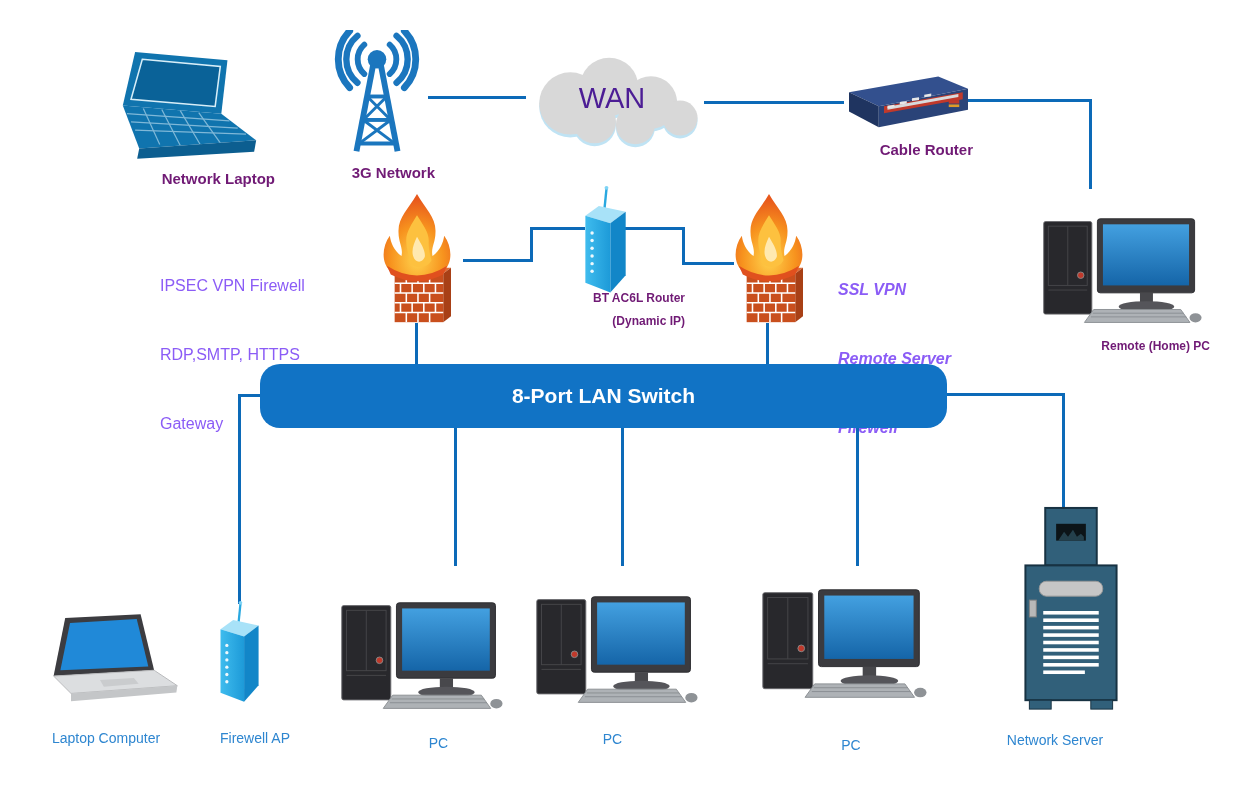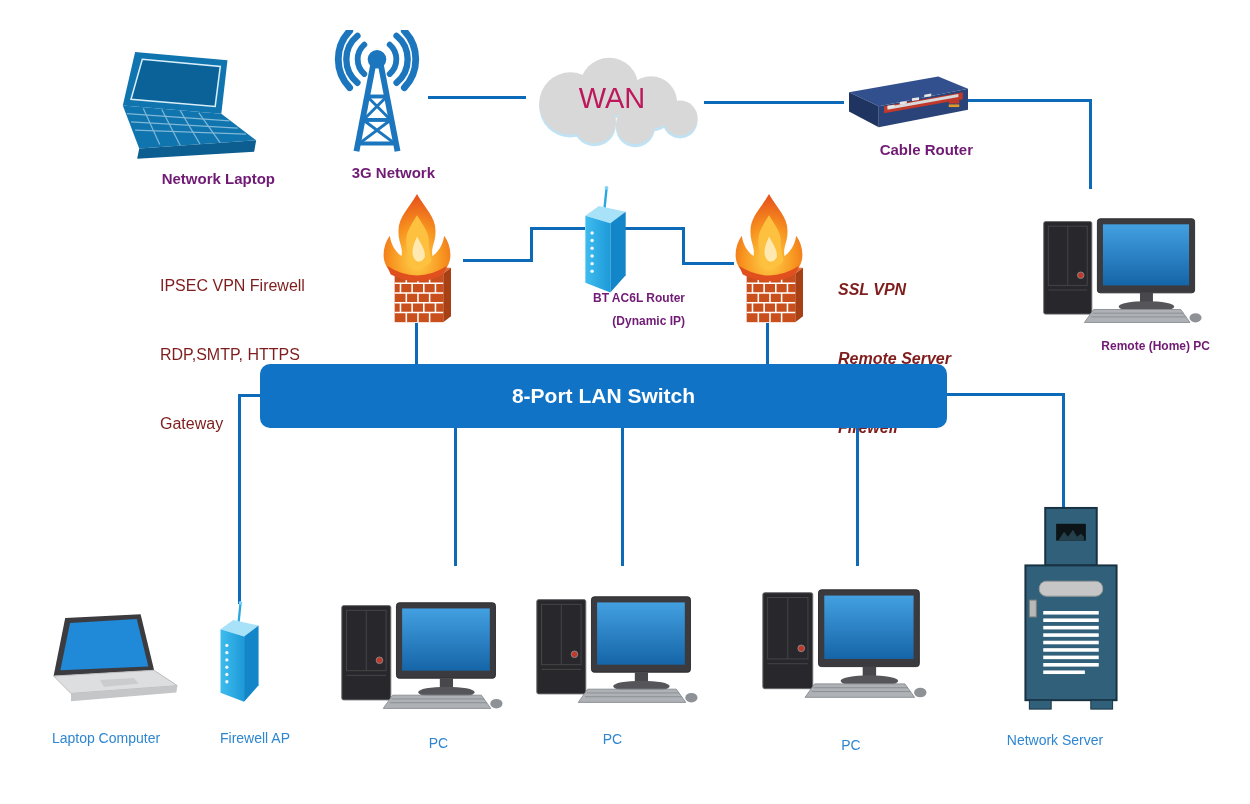--- a/index.html
+++ b/index.html
@@ -4,25 +4,25 @@
 <style>
   html,body{margin:0;padding:0;background:#fff;}
   #canvas{position:relative;width:1250px;height:804px;background:#fff;overflow:hidden;
           font-family:"Liberation Sans",sans-serif;}
   .hline,.vline{position:absolute;background:#0C6AB8;}
   .hline{height:3px;}
   .vline{width:3px;}
   .lbl{position:absolute;text-align:right;font-weight:bold;color:#701a75;font-size:15px;}
   .lbl-lg{font-size:12px;}
   .lbl-light{position:absolute;text-align:center;font-weight:normal;color:#2E86D0;font-size:14px;}
-  .note{position:absolute;color:#7f1d1d;font-size:16px;line-height:23px;white-space:pre;}
+  .note{position:absolute;color:#8b5cf6;font-size:16px;line-height:23px;white-space:pre;}
   .note.bold{font-weight:bold;font-style:italic;}
-  .wan-text{position:absolute;color:#be185d;font-size:29px;text-align:center;}
+  .wan-text{position:absolute;color:#4c1d95;font-size:29px;text-align:center;}
   .switch{position:absolute;left:260px;top:364px;width:687px;height:64px;background:#1173C5;
-          border-radius:10px;display:flex;align-items:center;justify-content:center;
+          border-radius:20px;display:flex;align-items:center;justify-content:center;
           color:#fff;font-weight:bold;font-size:21px;}
   svg.icon{position:absolute;display:block;}
 </style>
 </head>
 <body>
 
 <div id="canvas">
 
   <svg width="0" height="0" style="position:absolute">
     <defs>

